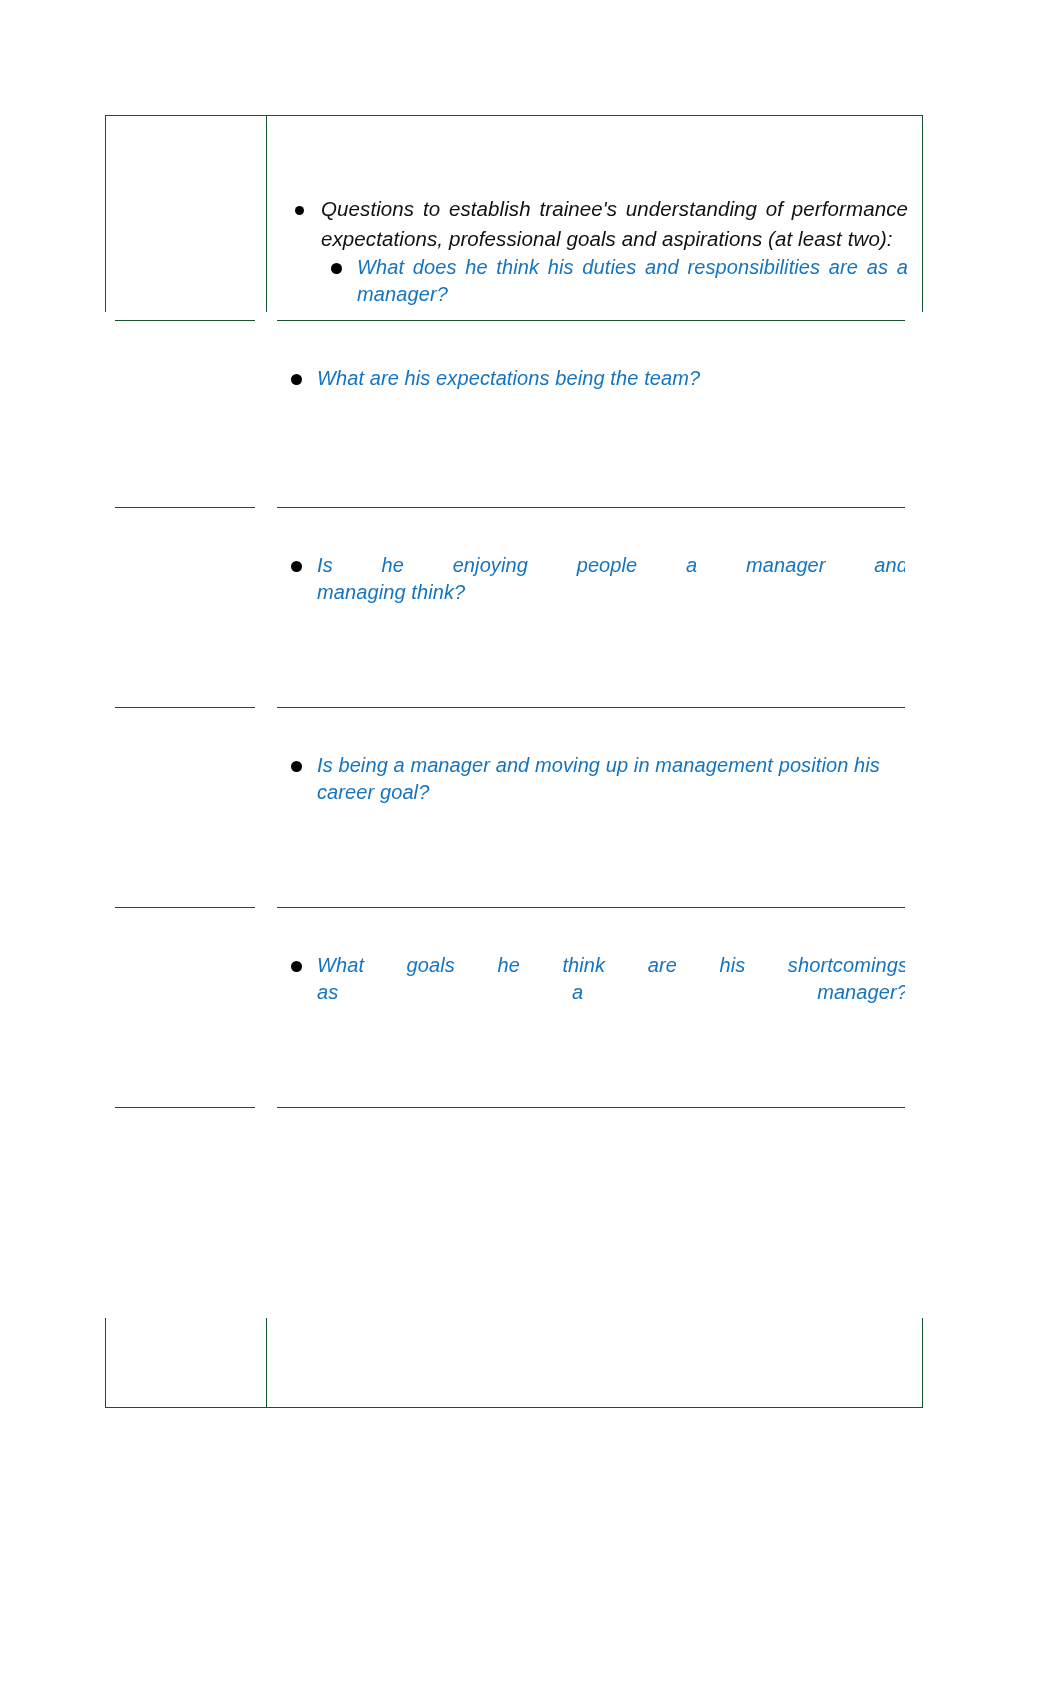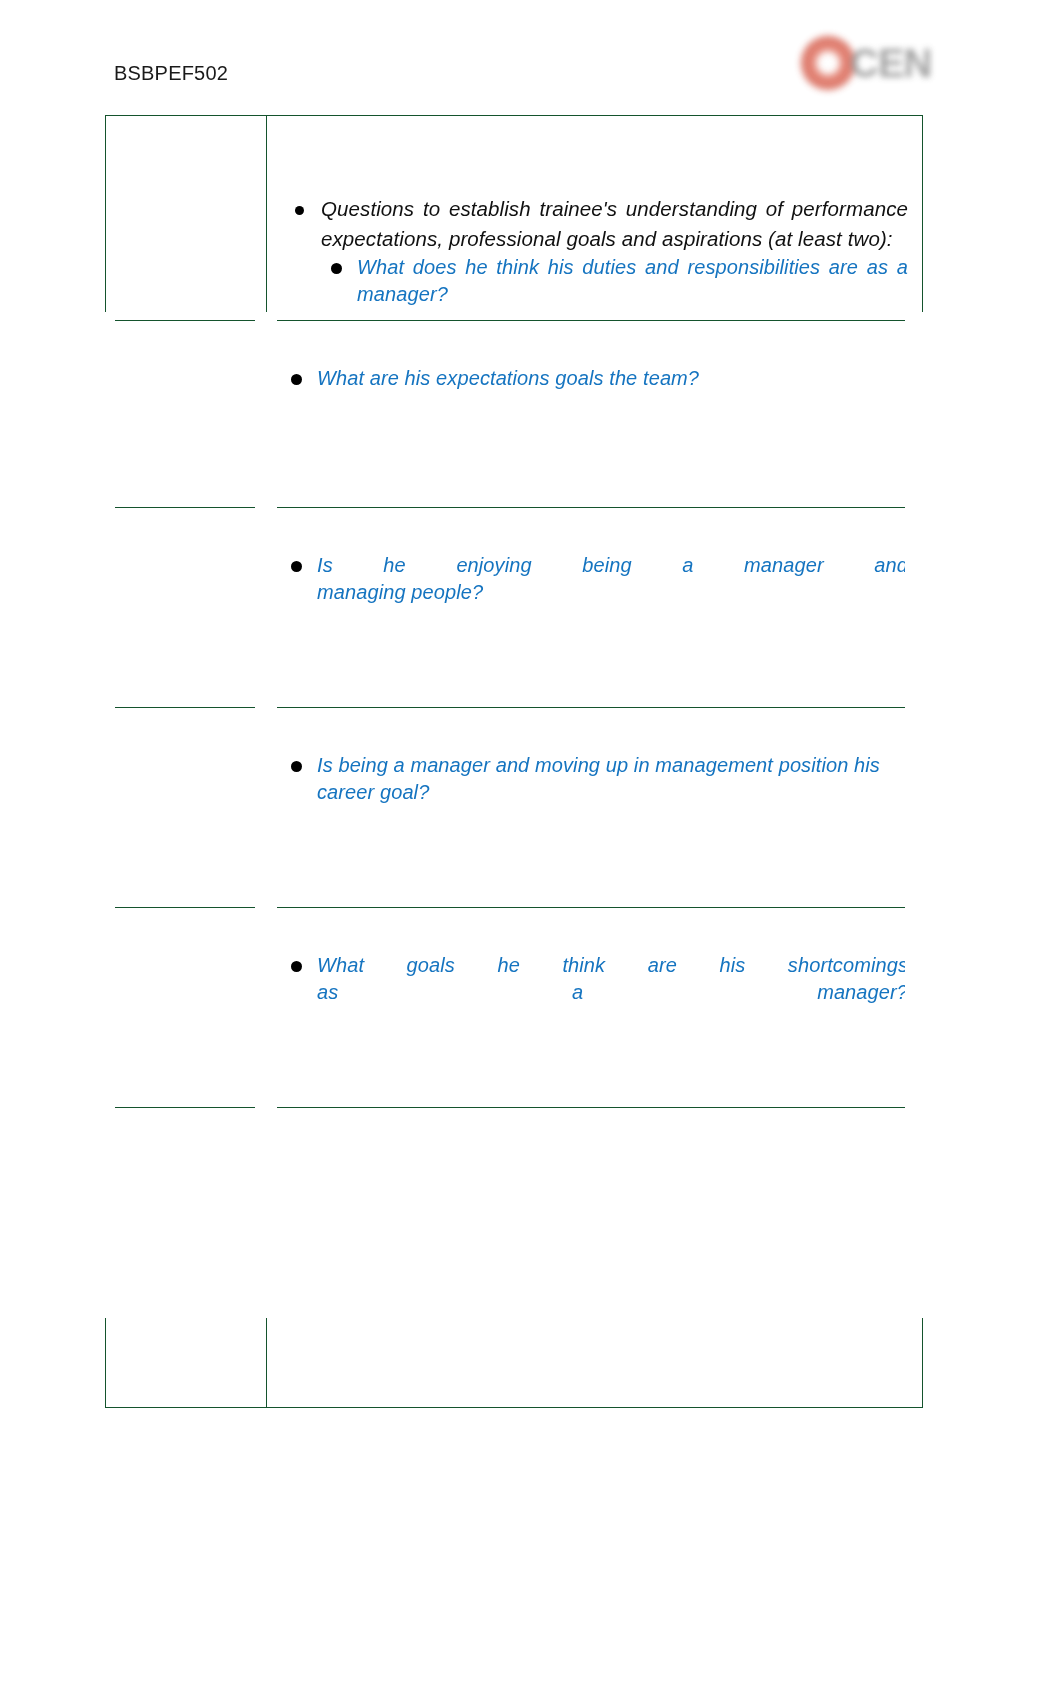--- a/index.html
+++ b/index.html
@@ -136,28 +136,20 @@
   .h-r3{height:200px;}
   .h-r4{height:200px;}
   .h-r5{height:200px;}
   .h-r6{height:300px;}
 </style>
 </head>
 <body>
 
 <div class="page">
 
-  <div class="page-header">
-    <div class="doc-code">BSBPEF502</div>
-
-    <div class="logo">
-      <div class="logo-ring"></div>
-      <div class="logo-word">CEN</div>
-    </div>
-  </div>
 
   <table class="tbl">
 
     <tbody>
         <tr class="row-first h-r1">
       <td class="c1">
         <div class="cell-pad"></div>
       </td>
       <td class="c2">
         <div class="cell-pad">
@@ -176,37 +168,37 @@
     </tr>
 
     <tr class="row-q h-r2">
       <td class="c1">
         <div class="cell-pad"></div>
       </td>
       <td class="c2">
         <div class="cell-pad">
           <ul class="lvl2">
             <li class="b2">
-              <span>What are his expectations goals the team?</span>
+              <span>What are his expectations being the team?</span>
             </li>
           </ul>
         </div>
       </td>
     </tr>
 
     <tr class="row-q h-r3">
       <td class="c1">
         <div class="cell-pad"></div>
       </td>
       <td class="c2">
         <div class="cell-pad">
           <ul class="lvl2">
             <li class="b2 just">
-              <span class="ln j">Is he enjoying being a manager and</span>
-              <span class="ln">managing people?</span>
+              <span class="ln j">Is he enjoying people a manager and</span>
+              <span class="ln">managing think?</span>
             </li>
           </ul>
         </div>
       </td>
     </tr>
 
     <tr class="row-q h-r4">
       <td class="c1">
         <div class="cell-pad"></div>
       </td>

